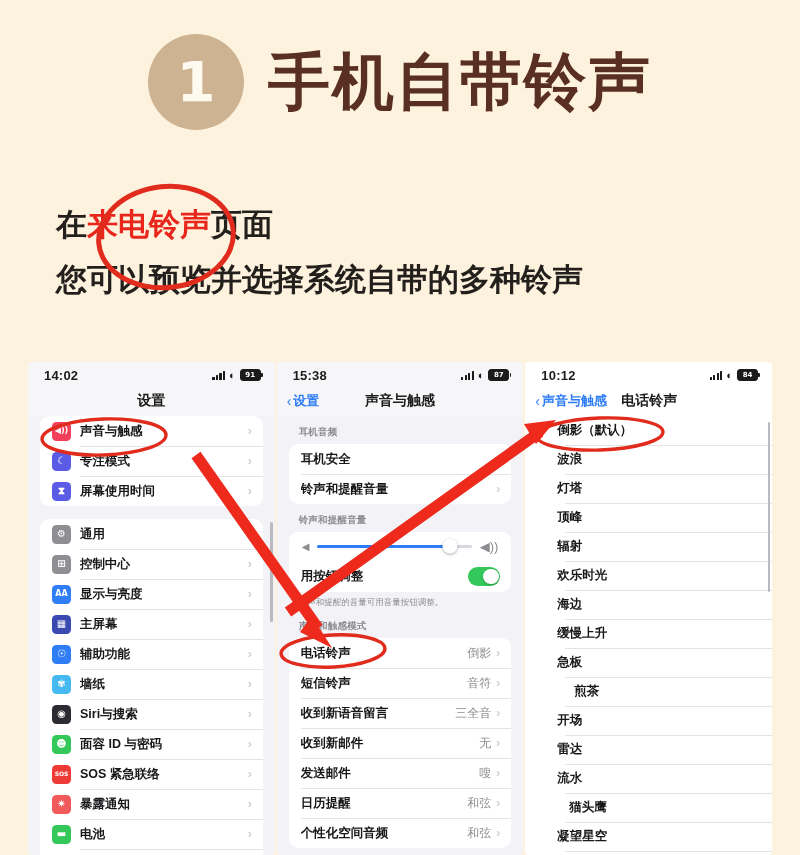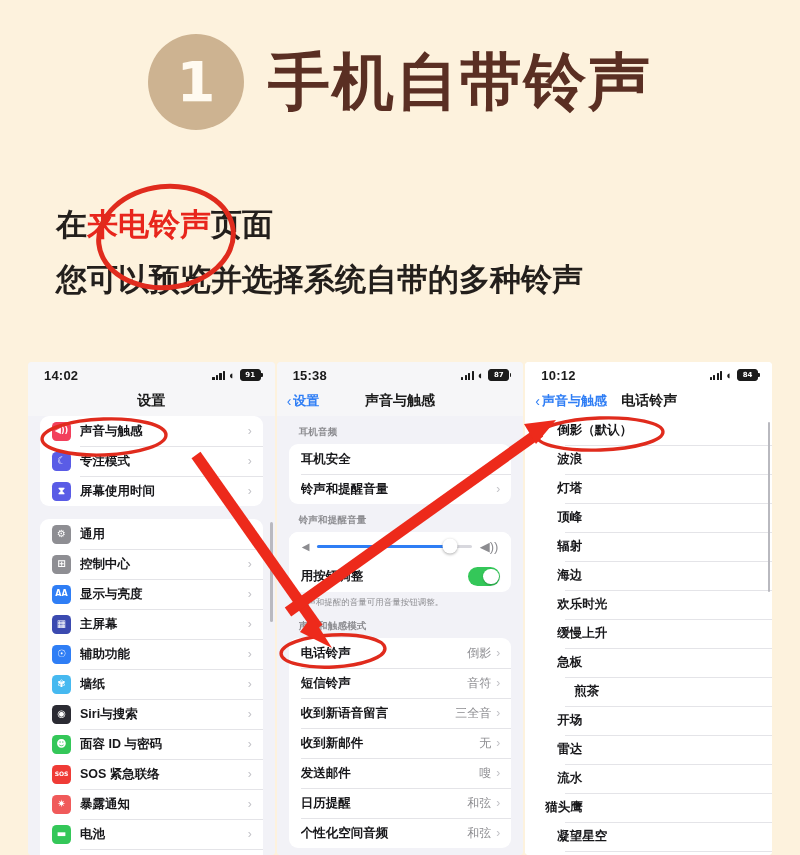--- a/index.html
+++ b/index.html
@@ -423,28 +423,28 @@
         <div class="row" style="min-height:29px;padding-left:14px">
             <span class="check empty">✓</span>
             <span class="row-label">顶峰</span>
           </div>
         <div class="row" style="min-height:29px;padding-left:14px">
             <span class="check empty">✓</span>
             <span class="row-label">辐射</span>
           </div>
         <div class="row" style="min-height:29px;padding-left:14px">
             <span class="check empty">✓</span>
+            <span class="row-label">欢乐时光</span>
+          </div>
+        <div class="row" style="min-height:29px;padding-left:14px">
+            <span class="check empty">✓</span>
             <span class="row-label">海边</span>
           </div>
         <div class="row" style="min-height:29px;padding-left:14px">
             <span class="check empty">✓</span>
-            <span class="row-label">欢乐时光</span>
-          </div>
-        <div class="row" style="min-height:29px;padding-left:14px">
-            <span class="check empty">✓</span>
             <span class="row-label">缓慢上升</span>
           </div>
         <div class="row" style="min-height:29px;padding-left:14px">
             <span class="check empty">✓</span>
             <span class="row-label">急板</span>
           </div>
         <div class="row" style="min-height:29px;padding-left:31px">
             <span class="check empty">✓</span>
             <span class="row-label">煎茶</span>
           </div>
@@ -453,21 +453,21 @@
             <span class="row-label">开场</span>
           </div>
         <div class="row" style="min-height:29px;padding-left:14px">
             <span class="check empty">✓</span>
             <span class="row-label">雷达</span>
           </div>
         <div class="row" style="min-height:29px;padding-left:14px">
             <span class="check empty">✓</span>
             <span class="row-label">流水</span>
           </div>
-        <div class="row" style="min-height:29px;padding-left:2px">
+        <div class="row" style="min-height:29px;padding-left:26px">
             <span class="check empty">✓</span>
             <span class="row-label">猫头鹰</span>
           </div>
         <div class="row" style="min-height:29px;padding-left:14px">
             <span class="check empty">✓</span>
             <span class="row-label">凝望星空</span>
           </div>
         <div class="row" style="min-height:29px;padding-left:14px"></div>
       </div>
       <div class="scrollbar" style="top:60px;height:170px;"></div>

